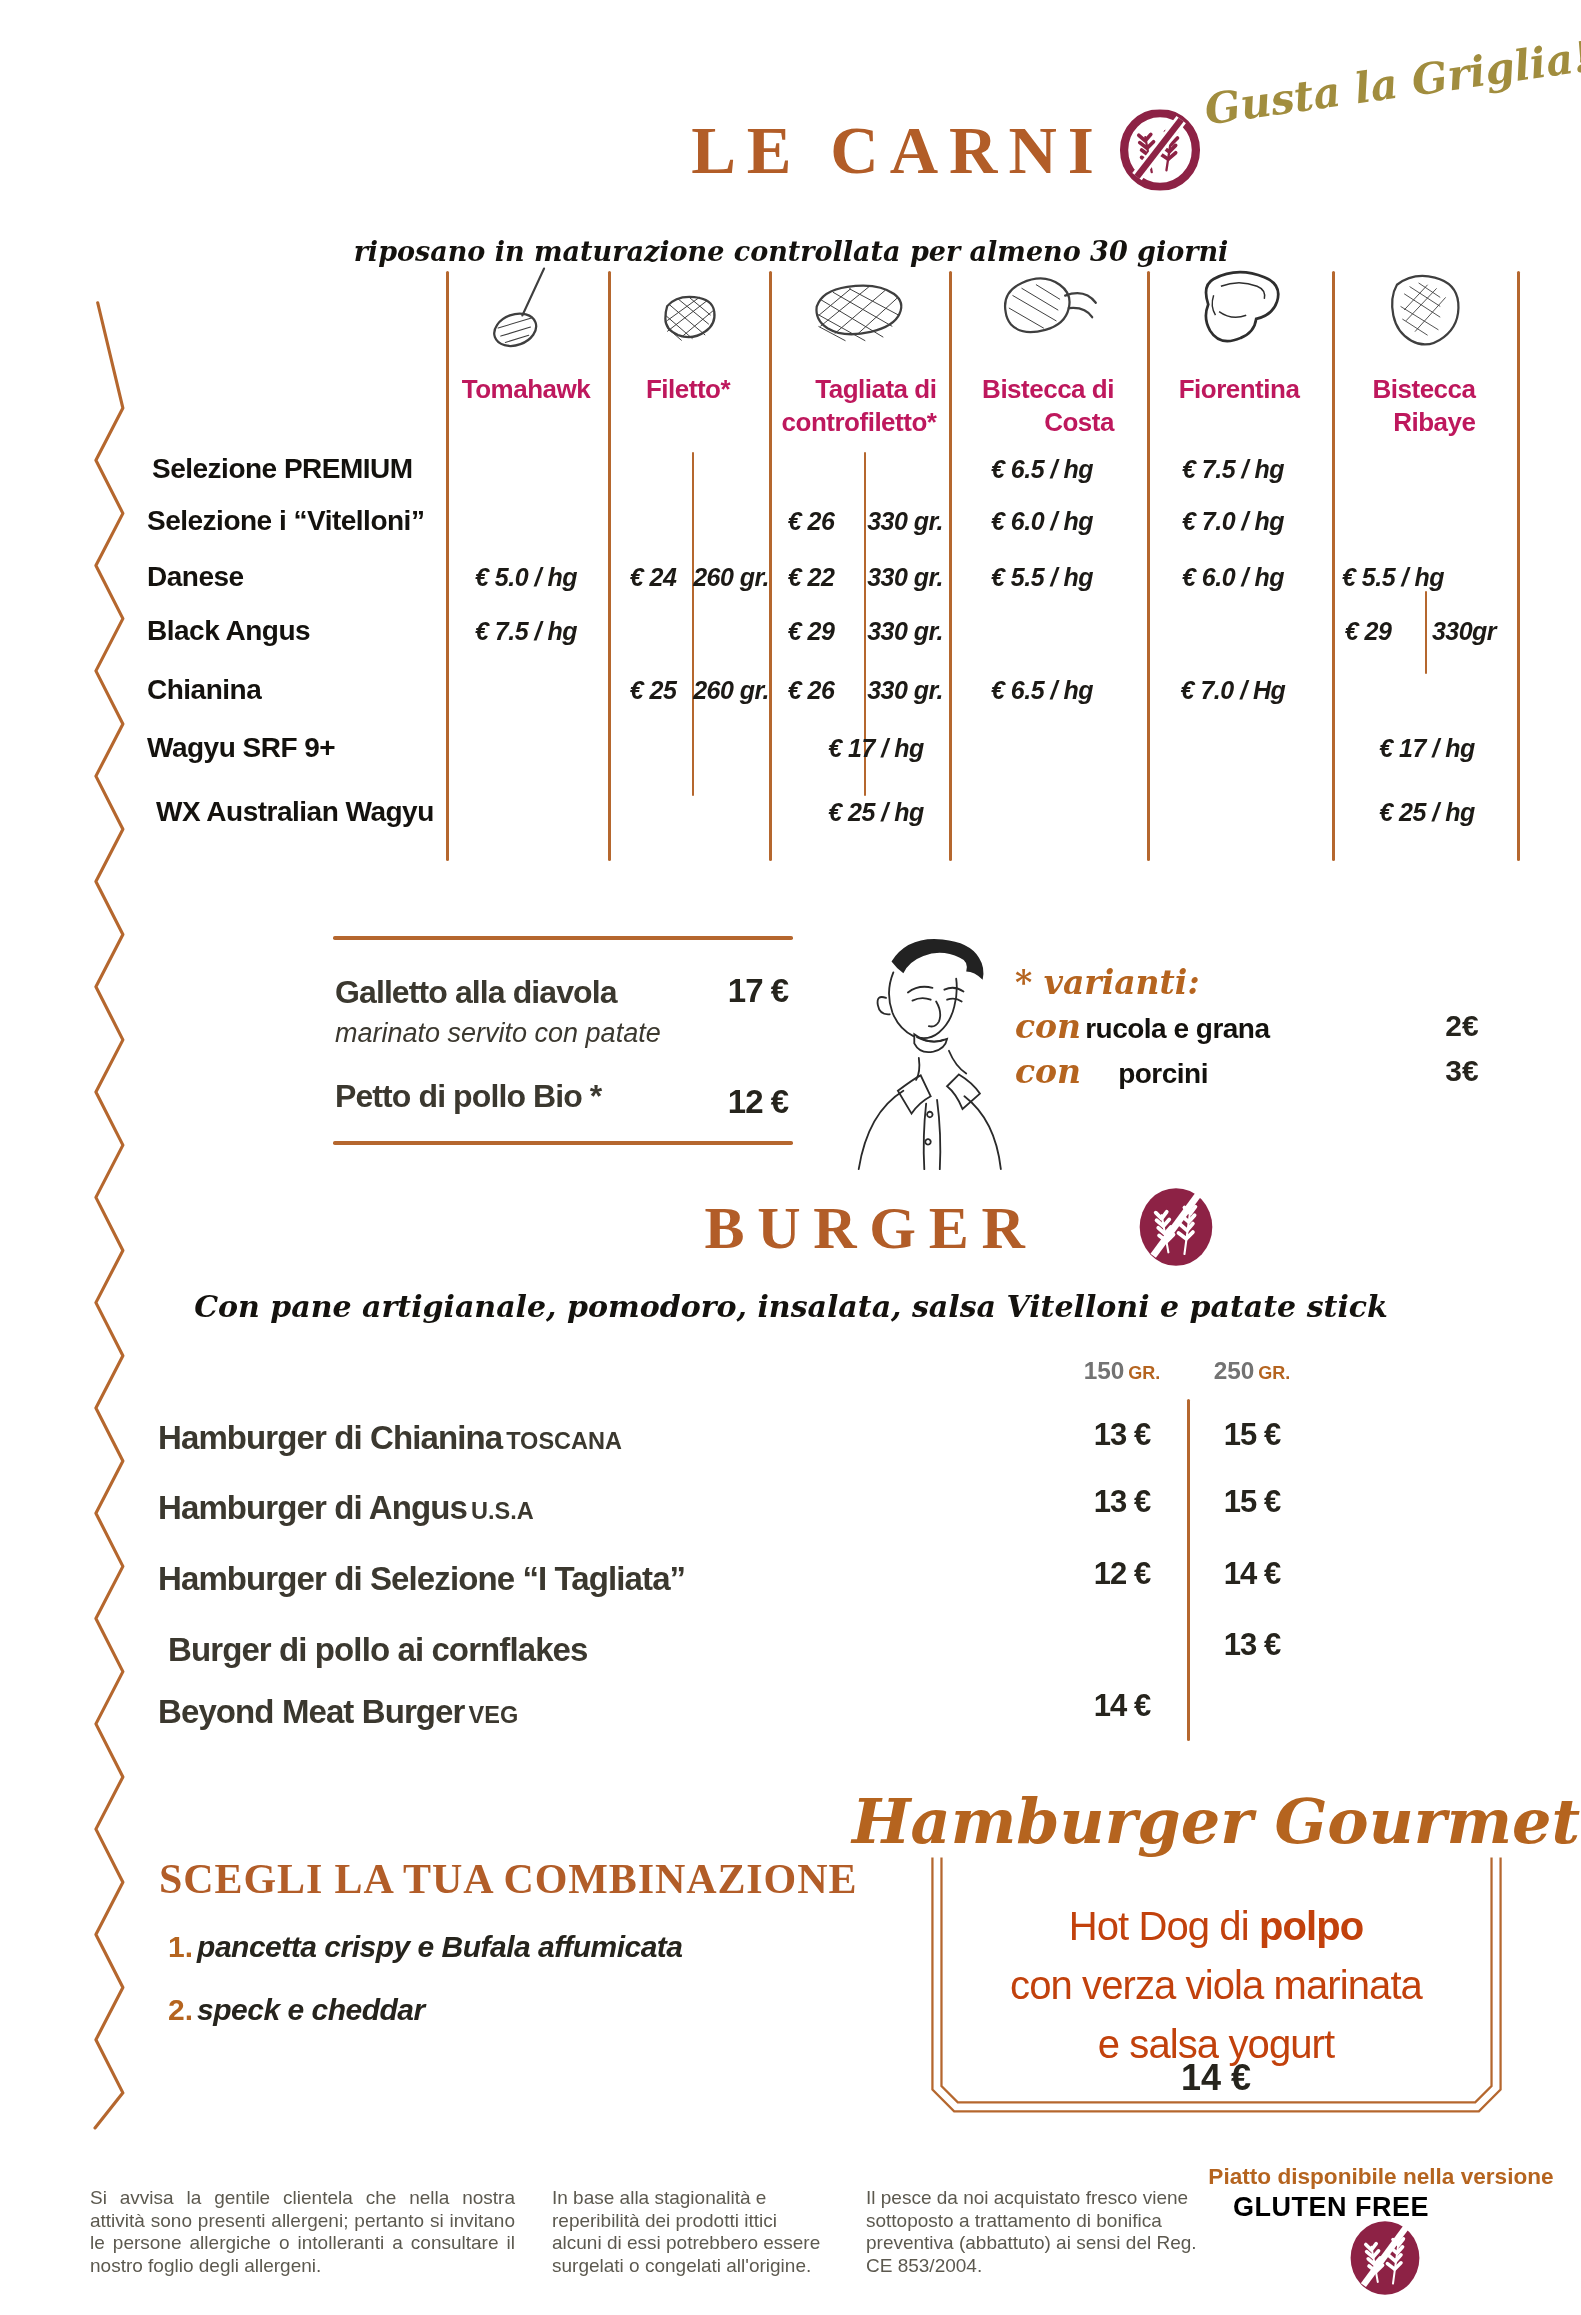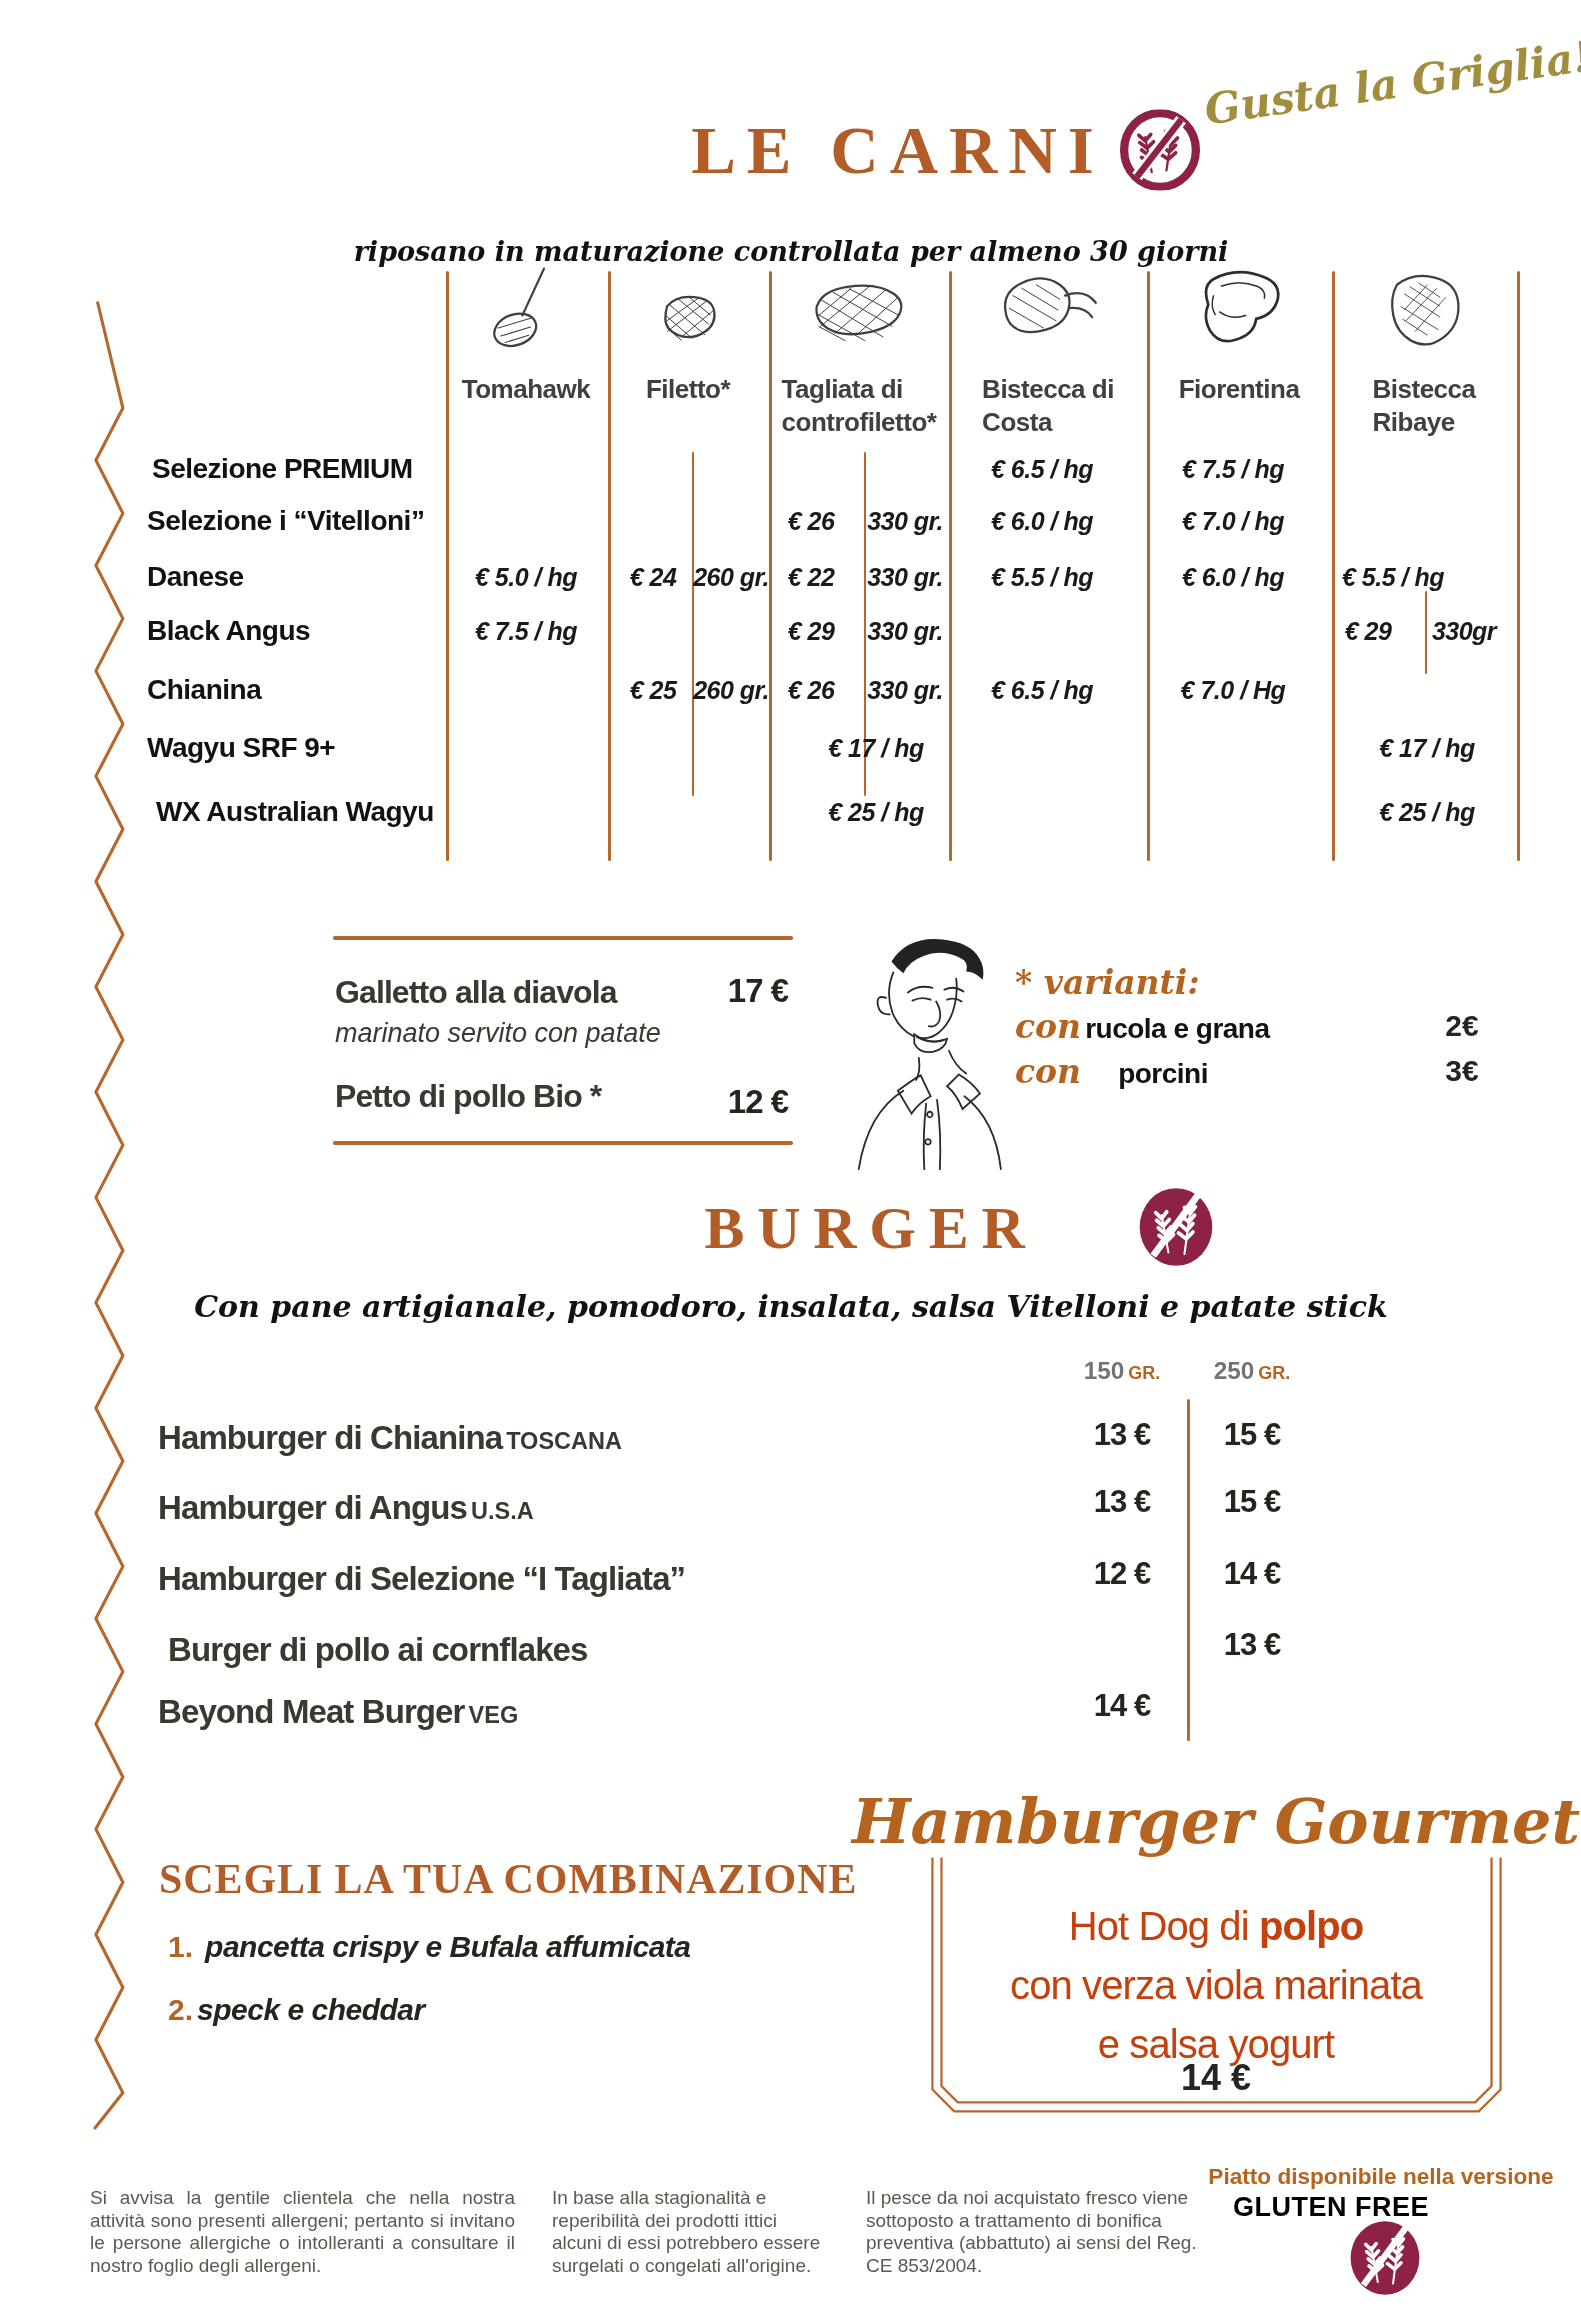--- a/index.html
+++ b/index.html
@@ -6,22 +6,22 @@
   .page{position:relative;width:1581px;height:2316px;background:#ffffff;overflow:hidden;
         font-family:"Liberation Sans",sans-serif;}
   .abs{position:absolute;}
   .c{position:absolute;transform:translate(-50%,-50%);white-space:nowrap;}
   .cx{position:absolute;transform:translateX(-50%);white-space:nowrap;}
   .cy{position:absolute;transform:translateY(-50%);white-space:nowrap;}
   .vline{position:absolute;width:2.7px;background:#b5672e;border-radius:1.8px;}
   .hline{position:absolute;height:3.6px;background:#b5672e;border-radius:1.8px;}
   .slab{font-family:"Liberation Serif",serif;font-weight:700;color:#b25d28;}
   .script{font-family:"DejaVu Serif",serif;font-style:italic;}
-  .colhead{position:absolute;transform:translateX(-50%);text-align:left;
-           font:700 26px "Liberation Sans",sans-serif;color:#404040;line-height:33px;letter-spacing:-0.5px;}
+  .colhead{position:absolute;transform:translateX(-50%);text-align:right;
+           font:700 26px "Liberation Sans",sans-serif;color:#be185d;line-height:33px;letter-spacing:-0.5px;}
   .rowlab{font:700 28px "Liberation Sans",sans-serif;color:#14120e;letter-spacing:-0.5px;}
   .cell{font:italic 700 25px "Liberation Sans",sans-serif;color:#1c1a16;letter-spacing:-0.5px;}
   .itemname{font:700 32px "Liberation Sans",sans-serif;color:#3b382f;letter-spacing:-0.9px;}
   .itemdesc{font:italic 400 27px "Liberation Sans",sans-serif;color:#3b382f;}
   .bigprice{font:700 33px "Liberation Sans",sans-serif;color:#26241d;letter-spacing:-0.9px;}
   .bname{font:700 33px "Liberation Sans",sans-serif;color:#3b382f;letter-spacing:-0.9px;}
   .bsuffix{font:700 23.5px "Liberation Sans",sans-serif;color:#3b382f;letter-spacing:0;}
   .bprice{font:700 31px "Liberation Sans",sans-serif;color:#26241d;letter-spacing:-0.9px;}
   .grhead{font:700 24.4px "Liberation Sans",sans-serif;color:#737373;}
   .grsmall{font:700 18px "Liberation Sans",sans-serif;color:#b5641f;}
@@ -271,21 +271,21 @@
 
   <div class="cy" style="left:158px;top:1712px;">
     <span class="bname">Beyond Meat Burger</span>
     <span class="bsuffix">VEG</span>
   </div>
   <div class="c bprice" style="left:1122px;top:1706px;">14 €</div>
 
   <div class="cy slab" style="left:159px;top:1879px;font-size:42px;letter-spacing:0.9px;">SCEGLI LA TUA COMBINAZIONE</div>
   <div class="cy" style="left:168px;top:1947px;">
     <span style="font:700 30px 'Liberation Sans',sans-serif;color:#b5641f;">1.</span>
-    <span style="font:italic 600 30px 'Liberation Sans',sans-serif;color:#26241d;letter-spacing:-0.5px;margin-left:8px;">pancetta crispy e Bufala affumicata</span>
+    <span style="font:italic 600 30px 'Liberation Sans',sans-serif;color:#26241d;letter-spacing:-0.5px;">pancetta crispy e Bufala affumicata</span>
   </div>
   <div class="cy" style="left:168px;top:2010px;">
     <span style="font:700 30px 'Liberation Sans',sans-serif;color:#b5641f;">2.</span>
     <span style="font:italic 600 30px 'Liberation Sans',sans-serif;color:#26241d;letter-spacing:-0.5px;">speck e cheddar</span>
   </div>
 
   <svg class="abs" style="left:927px;top:1809px;" width="579" height="308" viewBox="0 0 640 340">
     <g fill="none" stroke="#b5672e" stroke-width="2.5">
       <path d="M30 6 L610 6 L634 30 L634 310 L610 334 L30 334 L6 310 L6 30 Z"></path>
       <path d="M34 16 L606 16 L624 34 L624 306 L606 324 L34 324 L16 306 L16 34 Z"></path>

